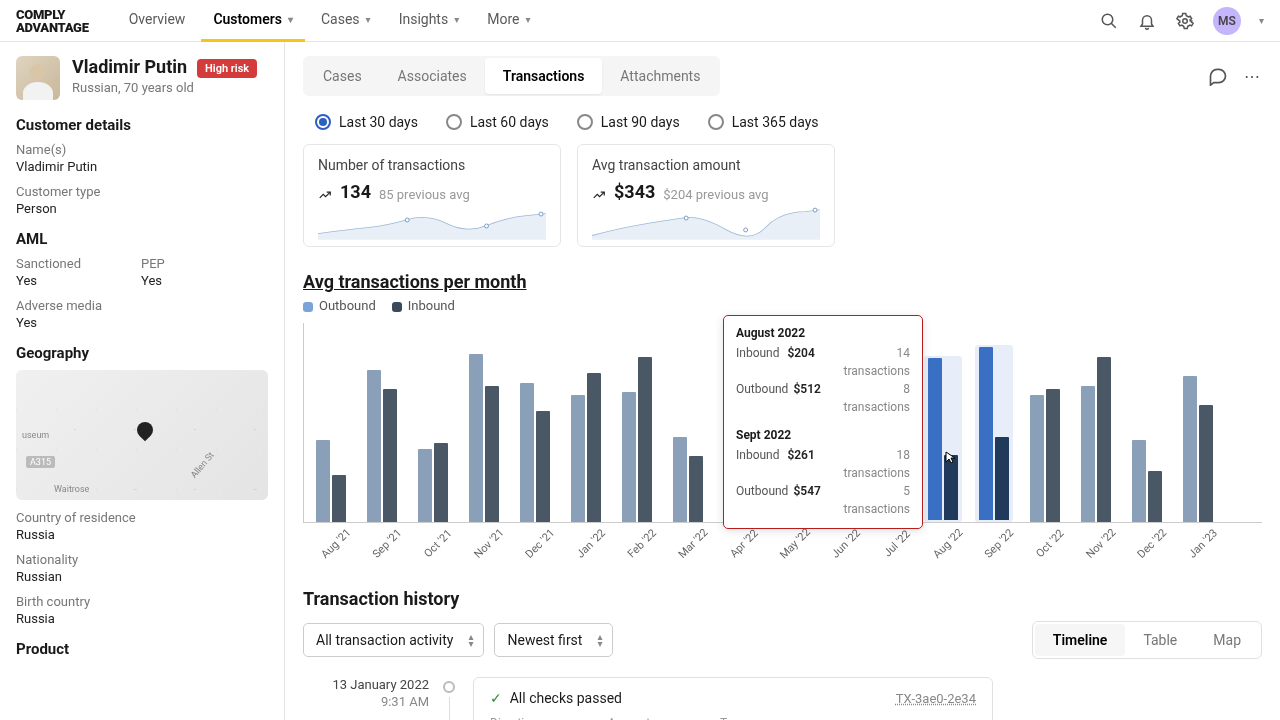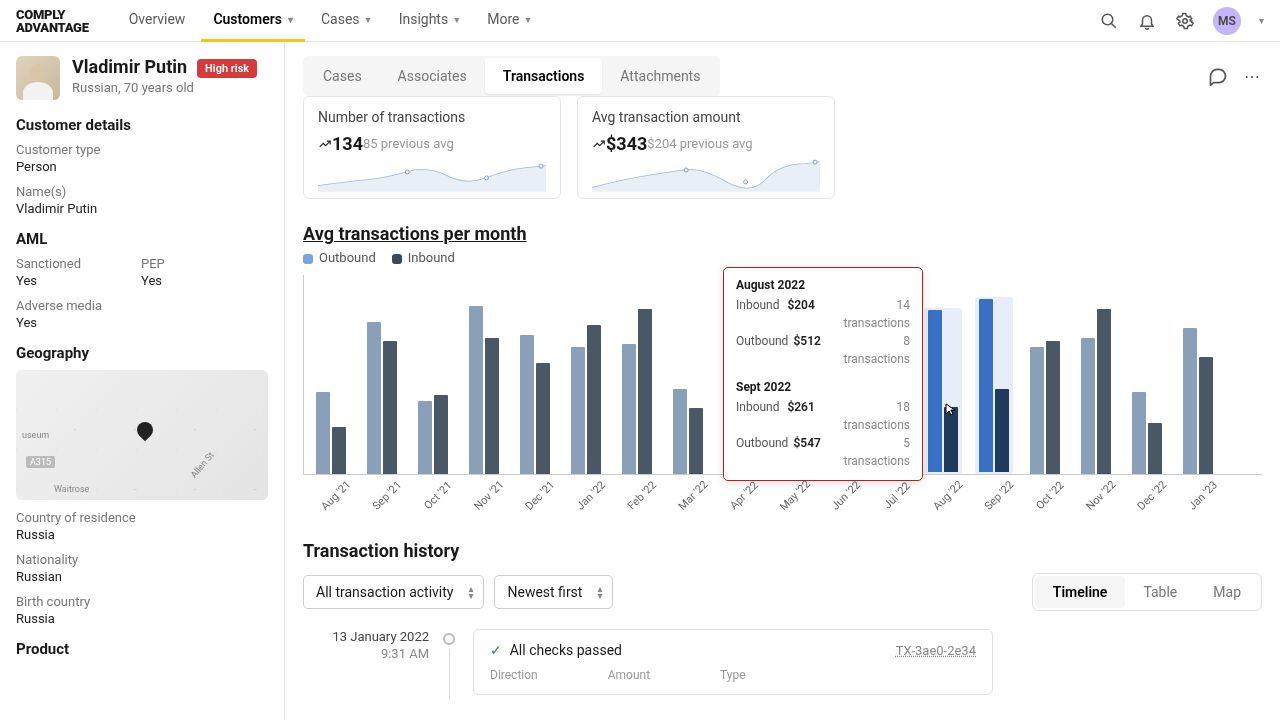--- a/index.html
+++ b/index.html
@@ -62,21 +62,21 @@
 .radio-row { display: flex; gap: 28px; margin: 18px 0 14px 12px; align-items: center; }
 .radio-item { display: flex; align-items: center; gap: 8px; font-size: 14px; cursor: pointer; }
 .radio-circle { width: 16px; height: 16px; border: 2px solid #888; border-radius: 50%; display: flex; align-items: center; justify-content: center; }
 .radio-item.sel .radio-circle { border-color: #2b5fc1; }
 .radio-item.sel .radio-circle::after { content: ""; width: 8px; height: 8px; border-radius: 50%; background: #2b5fc1; }
 
 
 .stat-row { display: flex; gap: 16px; }
 .stat-card { border: 1px solid #e5e5e5; border-radius: 6px; padding: 12px 14px 6px; width: 258px; }
 .stat-label { font-size: 14px; color: #444; margin-bottom: 4px; }
-.stat-val-row { display: flex; align-items: center; gap: 0; margin-top: 8px; }
+.stat-val-row { display: flex; align-items: flex-end; gap: 8px; margin-top: 8px; }
 .stat-val { font-size: 18px; font-weight: 700; }
 .stat-prev { font-size: 13px; color: #999; }
 .spark { width: 100%; height: 34px; margin-top: 4px; }
 
 
 .chart-title { font-size: 18px; font-weight: 700; margin: 24px 0 6px; text-decoration: underline; }
 .legend { display: flex; gap: 16px; font-size: 13px; color: #555; margin-bottom: 10px; }
 .legend span::before { content: ""; display: inline-block; width: 10px; height: 10px; border-radius: 3px; margin-right: 6px; vertical-align: middle; }
 .legend .out::before { background: #7aa3d9; }
 .legend .in::before { background: #3a4a5c; }
@@ -184,26 +184,26 @@
       <div class="profile-pic"></div>
       <div>
         <span class="profile-name">Vladimir Putin</span>
         <span class="risk-badge">High risk</span>
         <div class="profile-sub">Russian, 70 years old</div>
       </div>
     </div>
 
     <div class="section-title">Customer details</div>
     <div class="field">
+        <div class="field-label">Name(s)</div>
+        <div class="field-value">Vladimir Putin</div>
+      </div>
+    <div class="field">
         <div class="field-label">Customer type</div>
         <div class="field-value">Person</div>
-      </div>
-    <div class="field">
-        <div class="field-label">Name(s)</div>
-        <div class="field-value">Vladimir Putin</div>
       </div>
 
     <div class="section-title">AML</div>
     <div class="aml-grid">
       <div class="aml-col">
         <div class="field">
             <div class="field-label">Sanctioned</div>
             <div class="field-value">Yes</div>
           </div>
       </div>
@@ -254,20 +254,38 @@
       <div class="header-actions">
         <div class="icon-btn">
             <svg width="20" height="20" viewBox="0 0 24 24" fill="none" stroke="currentColor" stroke-width="2">
               <path d="M21 12a8 8 0 01-8 8H7l-4 3V12a8 8 0 018-8h2a8 8 0 018 8z"></path>
             </svg>
           </div>
         <div class="icon-btn">⋯</div>
       </div>
     </div>
 
+    <div class="radio-row">
+      <div class="radio-item sel">
+          <span class="radio-circle"></span>
+          <span>Last 30 days</span>
+        </div>
+      <div class="radio-item">
+          <span class="radio-circle"></span>
+          <span>Last 60 days</span>
+        </div>
+      <div class="radio-item">
+          <span class="radio-circle"></span>
+          <span>Last 90 days</span>
+        </div>
+      <div class="radio-item">
+          <span class="radio-circle"></span>
+          <span>Last 365 days</span>
+        </div>
+    </div>
 
     <div class="stat-row">
       <div class="stat-card">
         <div class="stat-label">Number of transactions</div>
         <div class="stat-val-row">
           <svg width="14" height="14" viewBox="0 0 24 24" fill="none" stroke="#222" stroke-width="2">
               <path d="M3 17l6-6 4 4 8-8"></path>
               <path d="M15 7h6v6"></path>
             </svg>
           <span class="stat-val">134</span>

